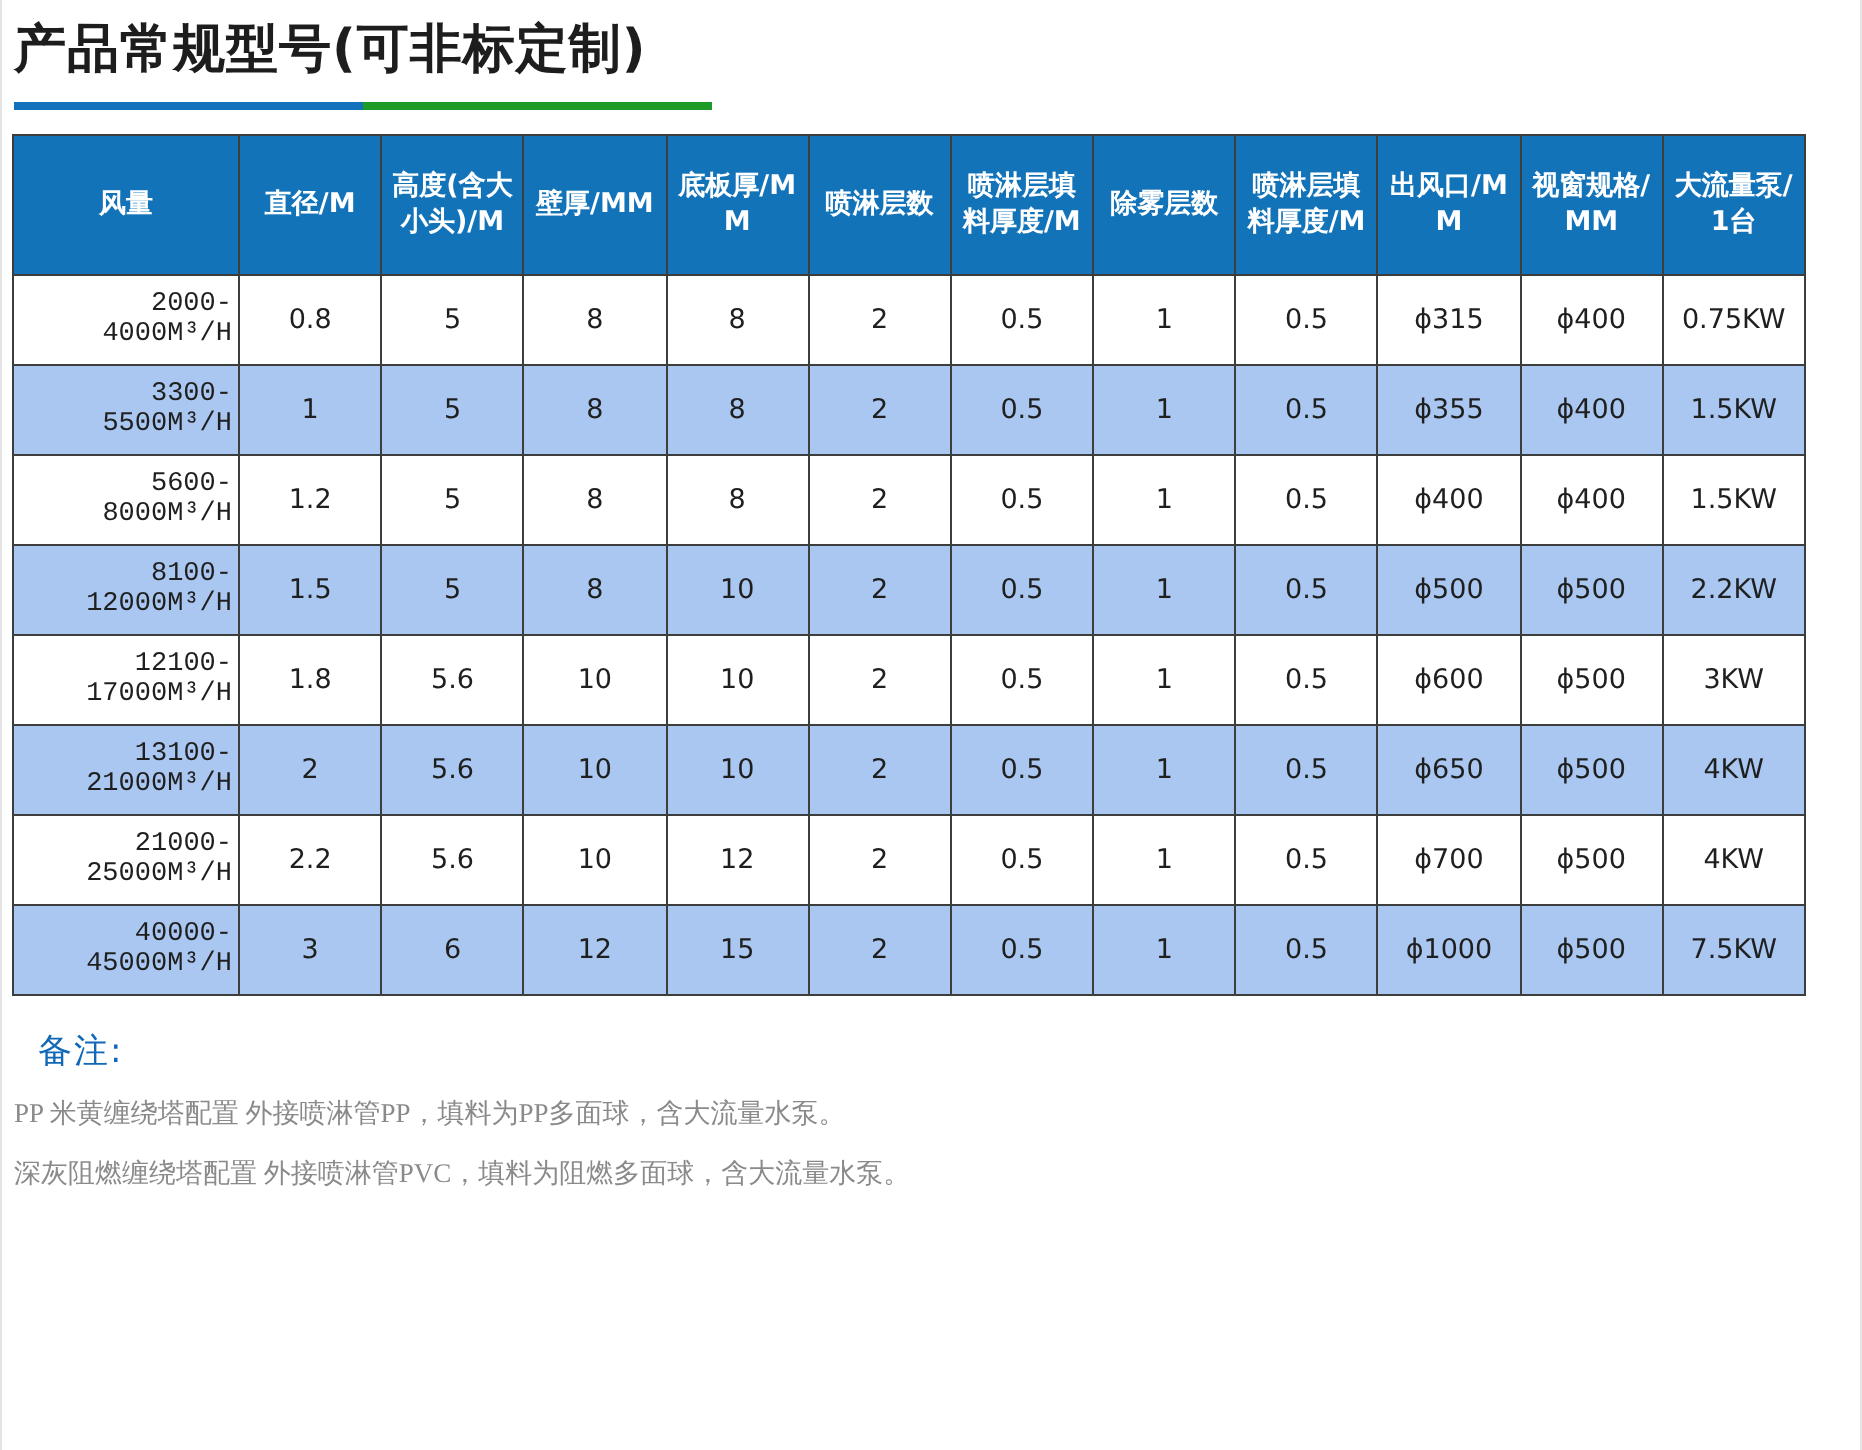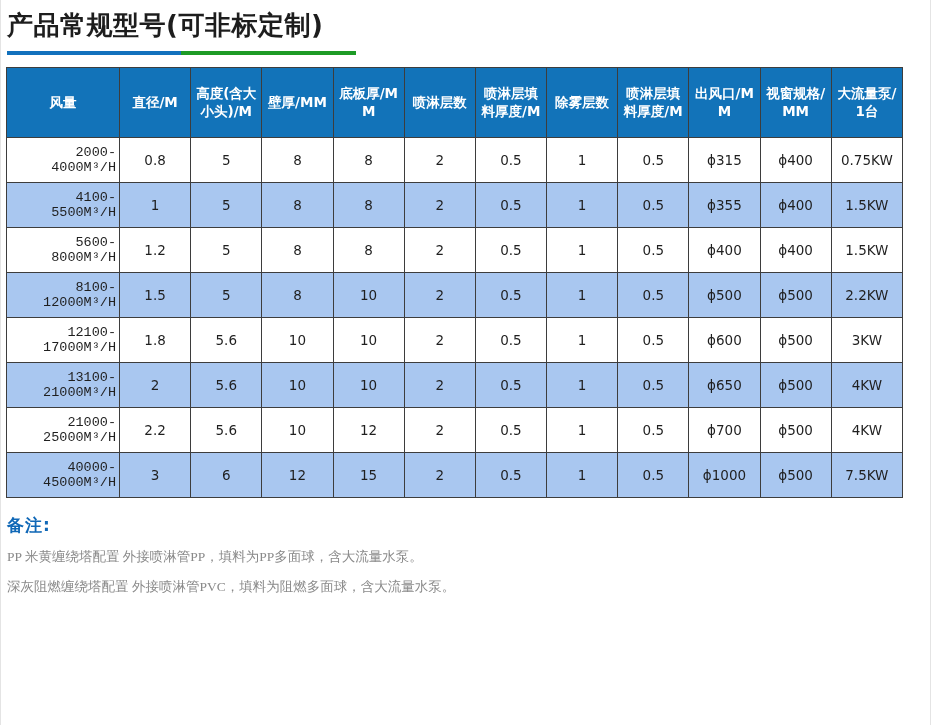--- a/index.html
+++ b/index.html
@@ -61,22 +61,23 @@
   table.spec td:first-child {
     text-align: right;
     padding-left: 7px;
     font-family: Liberation Mono, monospace;
   }
   table.spec tr.alt td { background: var(--alt-row-bg); }
   .notes-wrap { margin: 16px 0 0 6px; }
   .notes-label {
     color: var(--note-blue);
     font-size: 17px;
-    font-weight: 700;
+    font-weight: 400;
     letter-spacing: 1px;
+    margin-left: 12px;
   }
   .note-line {
     margin-top: 10px;
     font-size: 13.5px;
     color: #8a8a8a;
     line-height: 1.5;
     font-family: Liberation Serif, serif;
   }
   .note-line:first-of-type { margin-top: 14px; }
 </style>
@@ -120,21 +121,21 @@
           <td>8</td>
           <td>2</td>
           <td>0.5</td>
           <td>1</td>
           <td>0.5</td>
           <td>ϕ315</td>
           <td>ϕ400</td>
           <td>0.75KW</td>
         </tr>
         <tr class="alt">
-          <td>4100-5500M³/H</td>
+          <td>3300-5500M³/H</td>
           <td>1</td>
           <td>5</td>
           <td>8</td>
           <td>8</td>
           <td>2</td>
           <td>0.5</td>
           <td>1</td>
           <td>0.5</td>
           <td>ϕ355</td>
           <td>ϕ400</td>

